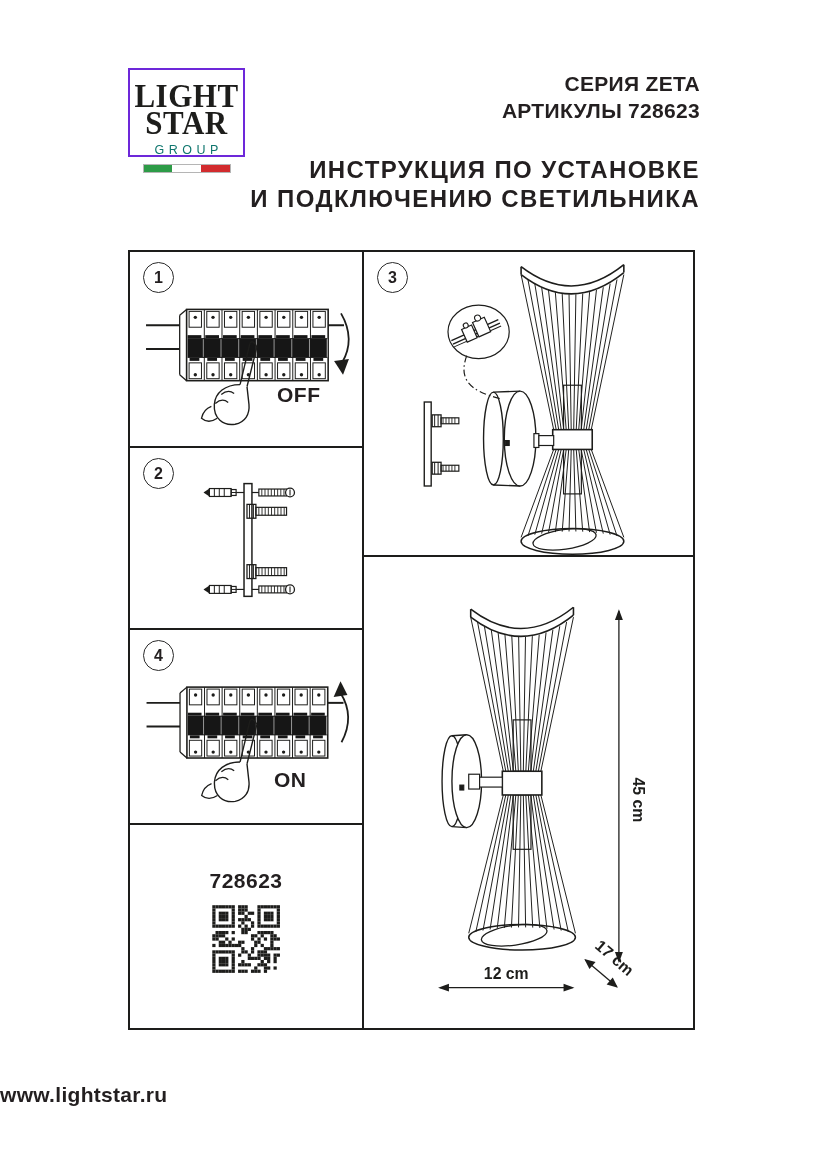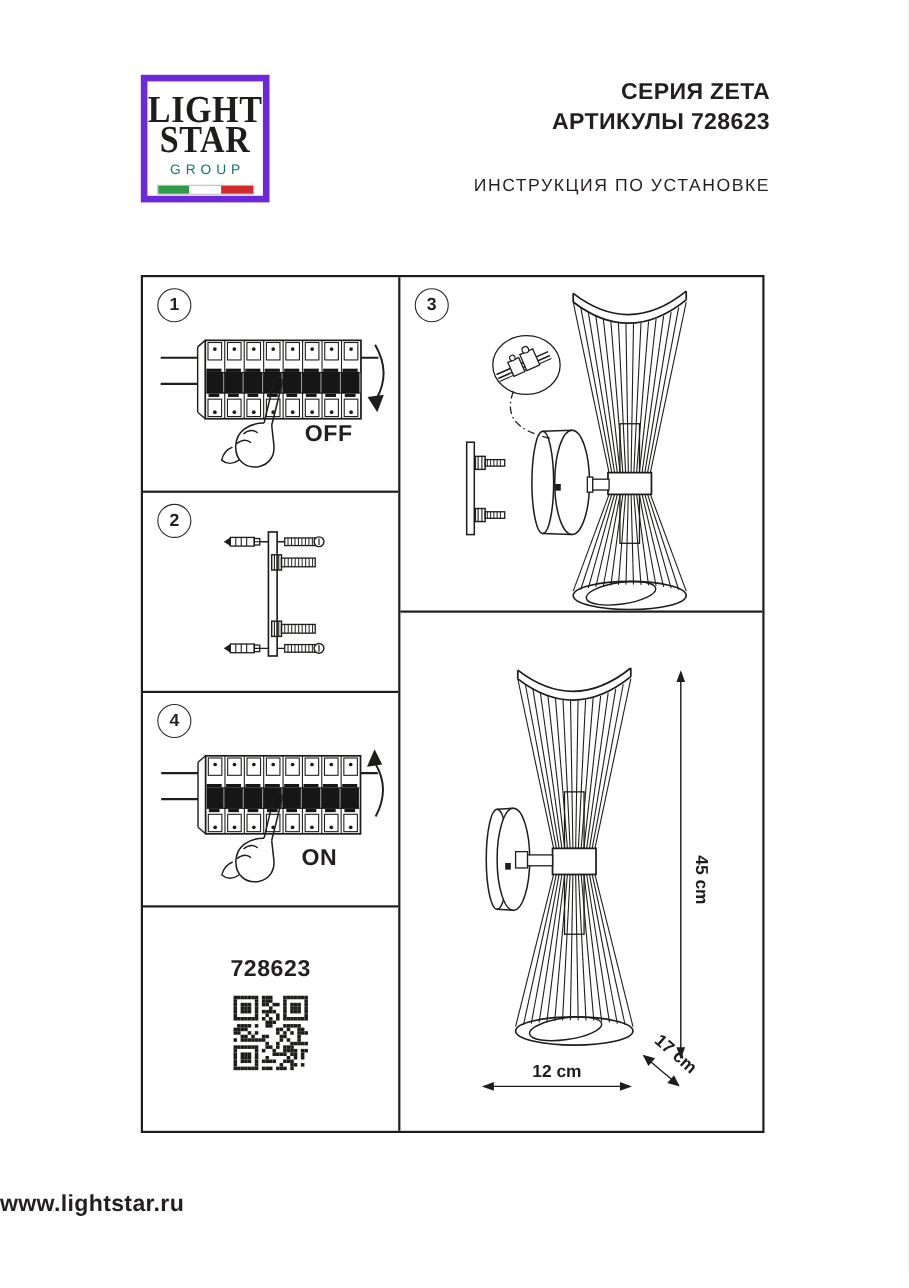--- a/index.html
+++ b/index.html
@@ -1,31 +1,31 @@
 <!DOCTYPE html>
 <html><head>
 <meta charset="utf-8">
 <style>
   html,body{margin:0;padding:0;background:#e8e8e8;}
   .page{position:relative;width:826px;height:1171px;background:#ffffff;margin:0 auto;
         font-family:"Liberation Sans",sans-serif;color:#231f20;overflow:hidden;}
 
   
-  .logo-box{position:absolute;left:128px;top:68px;width:117px;height:116px;
-            border:6px solid #6d28d9;box-sizing:border-box;text-align:center;padding-top:12px;}
+  .logo-box{position:absolute;left:128px;top:68px;width:117px;height:89px;
+            border:2px solid #6d28d9;box-sizing:border-box;text-align:center;padding-top:12px;}
   .logo-word{font-family:"Liberation Serif",serif;font-weight:bold;font-size:31px;
              line-height:27px;letter-spacing:.5px;transform:scaleY(1.12);color:#1d1d1b;}
   .logo-group{font-size:12.5px;letter-spacing:4.5px;margin-top:7px;margin-right:-4.5px;color:#0f766e;}
   .logo-flag{width:86px;height:7px;margin:7px auto 0;border:1px solid #b5b5b5;display:flex;box-sizing:content-box;}
   .logo-flag span{flex:1;}
 
   
   .header-text{position:absolute;right:126px;top:70px;text-align:right;}
   .hdr-series,.hdr-articles{font-size:21px;font-weight:bold;line-height:27px;letter-spacing:.3px;}
-  .hdr-title{margin-top:31px;font-size:16px;font-weight:normal;line-height:29px;letter-spacing:1.4px;}
+  .hdr-title{margin-top:31px;font-size:24px;font-weight:bold;line-height:29px;letter-spacing:1.4px;}
 
   
   .grid{position:absolute;left:128px;top:250px;width:567px;height:780px;
         border:2px solid #1d1d1b;box-sizing:border-box;}
   .col-left{position:absolute;left:0;top:0;width:234px;height:100%;
             border-right:2px solid #1d1d1b;box-sizing:border-box;}
   .col-right{position:absolute;left:234px;top:0;right:0;height:100%;}
   .cell{position:relative;box-sizing:border-box;overflow:hidden;}
   .cell.bordered{border-bottom:2px solid #1d1d1b;}
   .c1{height:196px;} .c2{height:182px;} .c4{height:195px;} .cqr{height:207px;}
@@ -65,20 +65,21 @@
       <span id="flag-w" style="background: rgb(255, 255, 255);"></span>
       <span id="flag-r" style="background: rgb(210, 43, 46);"></span>
     </div>
   </div>
 
   <div class="header-text">
     <div class="hdr-series">СЕРИЯ ZETA</div>
     <div class="hdr-articles">АРТИКУЛЫ 728623</div>
     <div class="hdr-title">
       <div>ИНСТРУКЦИЯ ПО УСТАНОВКЕ</div>
+      <div>И ПОДКЛЮЧЕНИЮ СВЕТИЛЬНИКА</div>
     </div>
   </div>
 
   <div class="grid">
 
     <div class="col-left">
       <div class="cell c1 bordered">
         <div class="badge">
           <span>1</span>
         </div>

